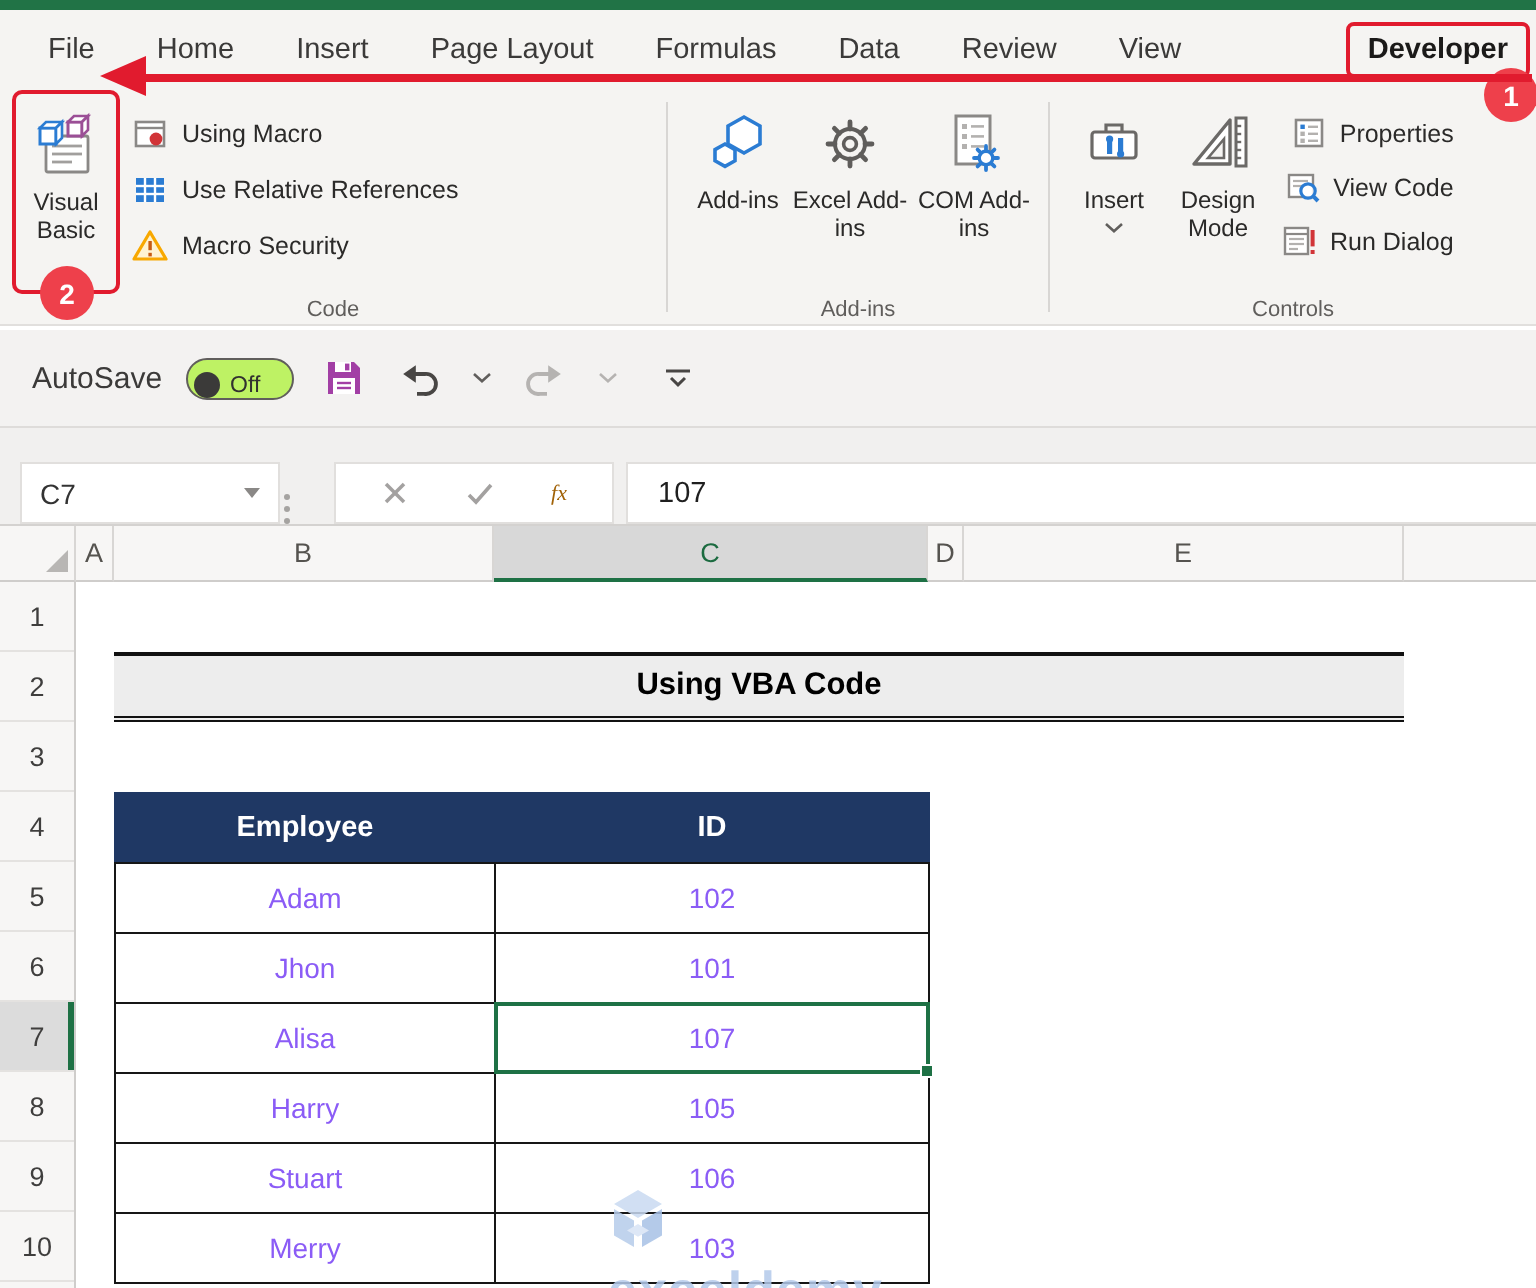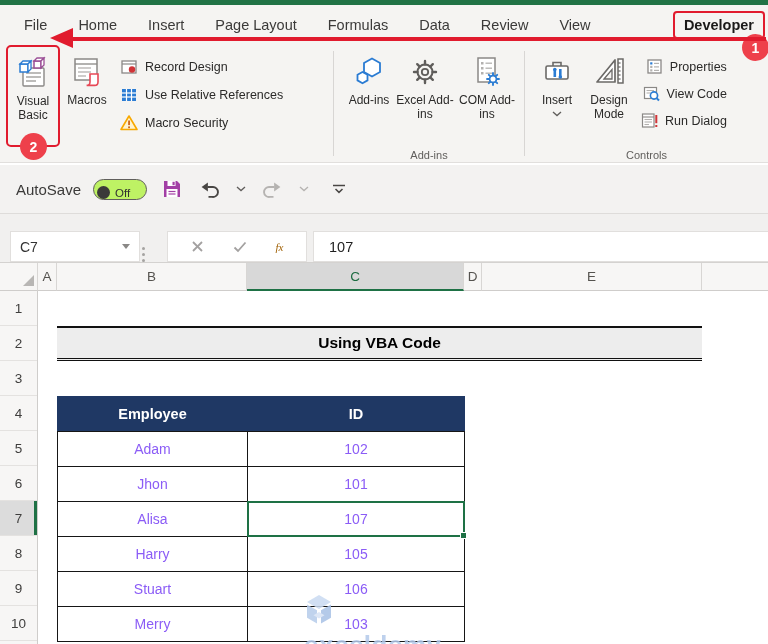--- a/index.html
+++ b/index.html
@@ -158,43 +158,30 @@
           <polygon points="4,8 7,5 15,5 12,8" fill="#fff" stroke="#2b7cd3" stroke-width="1.3"></polygon>
           <polygon points="12,8 15,5 15,13 12,16" fill="#fff" stroke="#2b7cd3" stroke-width="1.3"></polygon>
           <rect x="18" y="5" width="7" height="7" fill="#fff" stroke="#9b4f96" stroke-width="1.5"></rect>
           <polygon points="18,5 21,2 28,2 25,5" fill="#fff" stroke="#9b4f96" stroke-width="1.3"></polygon>
           <polygon points="25,5 28,2 28,9 25,12" fill="#fff" stroke="#9b4f96" stroke-width="1.3"></polygon>
         </svg>
       </span>
       <span>Visual Basic</span>
       <span class="badge vb-badge">2</span>
     </div>
-    <div class="bigbtn">
-      <span class="bicon">
-        <svg width="34" height="34" viewBox="0 0 34 34">
-          <rect x="5" y="4" width="22" height="21" fill="#fff" stroke="#8a8886" stroke-width="1.5"></rect>
-          <line x1="5" y1="9" x2="27" y2="9" stroke="#8a8886" stroke-width="1.3"></line>
-          <line x1="8" y1="13" x2="21" y2="13" stroke="#b3b1af" stroke-width="1.3"></line>
-          <line x1="8" y1="17" x2="21" y2="17" stroke="#b3b1af" stroke-width="1.3"></line>
-          <line x1="8" y1="21" x2="16" y2="21" stroke="#b3b1af" stroke-width="1.3"></line>
-          <path d="M20 19 h8 v8 c0 2.2 -1.6 3.4 -3.4 3.4 h-8 c1.8 0 3.4 -1.2 3.4 -3.4 z" fill="#fff" stroke="#e74856" stroke-width="1.6"></path>
-        </svg>
-      </span>
-      <span>Macros</span>
-    </div>
     <div class="smallcol">
       <div class="smallbtn">
         <span>
           <svg width="18" height="18" viewBox="0 0 18 18">
             <rect x="2" y="3" width="14" height="12" fill="#fff" stroke="#8a8886" stroke-width="1.3"></rect>
             <line x1="2" y1="6" x2="16" y2="6" stroke="#8a8886" stroke-width="1.2"></line>
             <circle cx="12" cy="11.5" r="3.2" fill="#d13438"></circle>
           </svg>
         </span>
-        <span>Record Design</span>
+        <span>Using Macro</span>
       </div>
       <div class="smallbtn">
         <span>
           <svg width="18" height="18" viewBox="0 0 18 18">
             <rect x="2" y="3" width="14" height="12" fill="#2b7cd3"></rect>
             <line x1="2" y1="7" x2="16" y2="7" stroke="#fff" stroke-width="1.2"></line>
             <line x1="2" y1="11" x2="16" y2="11" stroke="#fff" stroke-width="1.2"></line>
             <line x1="6.5" y1="3" x2="6.5" y2="15" stroke="#fff" stroke-width="1.2"></line>
             <line x1="11.5" y1="3" x2="11.5" y2="15" stroke="#fff" stroke-width="1.2"></line>
           </svg>
@@ -205,20 +192,21 @@
         <span>
           <svg width="18" height="18" viewBox="0 0 18 18">
             <polygon points="9,2 17,15.5 1,15.5" fill="#fff3d0" stroke="#f8a800" stroke-width="1.6" stroke-linejoin="round"></polygon>
             <rect x="8.2" y="6.5" width="1.7" height="4.6" fill="#c75b12"></rect>
             <rect x="8.2" y="12.4" width="1.7" height="1.8" fill="#c75b12"></rect>
           </svg>
         </span>
         <span>Macro Security</span>
       </div>
     </div>
+    <div class="rgroup-label">Code</div>
   </div>
   <div class="vdiv"></div>
 
   <div class="rgroup" style="width:190px; padding-left:10px;">
     <div class="bigbtn" style="width:50px">
       <span class="bicon">
         <svg width="34" height="34" viewBox="0 0 34 34">
           <polygon points="20,3.5 28,8 28,17 20,21.5 12,17 12,8" fill="#fff" stroke="#2b7cd3" stroke-width="1.8"></polygon>
           <polygon points="10.5,17 15.5,19.8 15.5,25.4 10.5,28.2 5.5,25.4 5.5,19.8" fill="#fff" stroke="#2b7cd3" stroke-width="1.8"></polygon>
         </svg>

